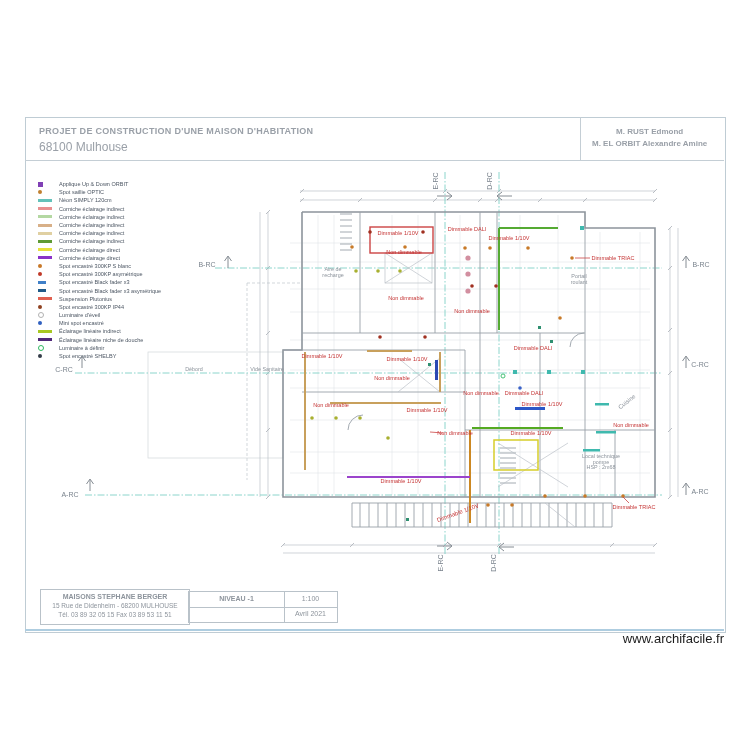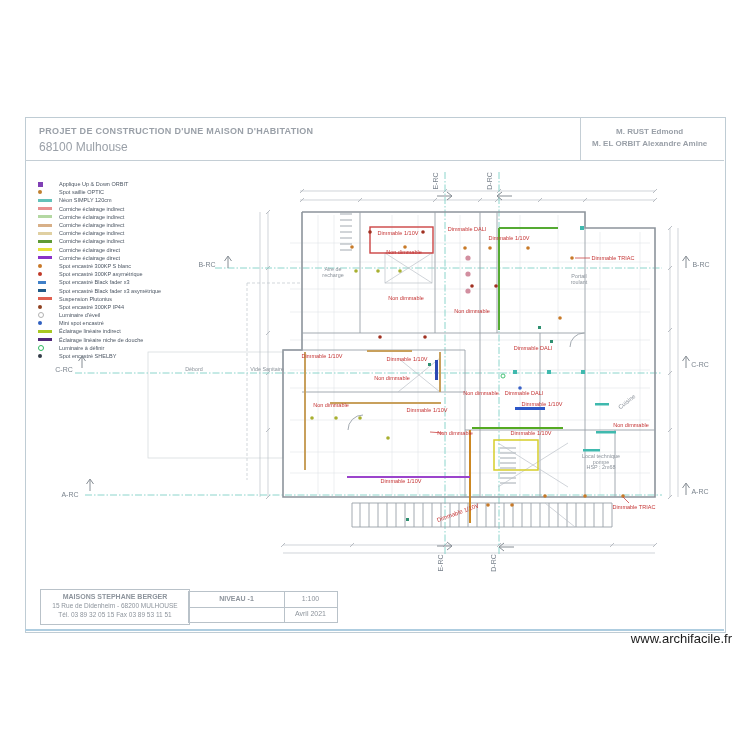--- a/index.html
+++ b/index.html
@@ -37,21 +37,21 @@
   .company-box{position:absolute;left:0;top:0;width:148px;height:34px;border:1px solid #b9c2c9;
                text-align:center;color:#8d949c;}
   .company-name{font-size:7px;font-weight:bold;margin-top:3px;}
   .company-addr,.company-tel{font-size:6.5px;margin-top:2px;}
   .meta-box{position:absolute;left:148px;top:2px;width:148px;height:30px;border:1px solid #b9c2c9;color:#8d949c;}
   .meta-div-h{position:absolute;left:0;top:15px;width:148px;height:1px;background:#b9c2c9;}
   .meta-div-v{position:absolute;left:95px;top:0;width:1px;height:30px;background:#b9c2c9;}
   .meta-level{position:absolute;left:0;top:3px;width:95px;text-align:center;font-size:7px;font-weight:bold;}
   .meta-scale{position:absolute;left:95px;top:3px;width:53px;text-align:center;font-size:7px;}
   .meta-date{position:absolute;left:95px;top:18px;width:53px;text-align:center;font-size:7px;}
-  .footer-url{position:absolute;right:18px;top:631px;font-size:13px;color:#1a1a1a;}
+  .footer-url{position:absolute;right:26px;top:631px;font-size:13px;color:#1a1a1a;}
   svg{position:absolute;left:0;top:0;}
 </style>
 </head>
 <body>
 
 <div class="page">
 
   <div class="sheet"></div>
   <div class="sheet-footline"></div>
 

